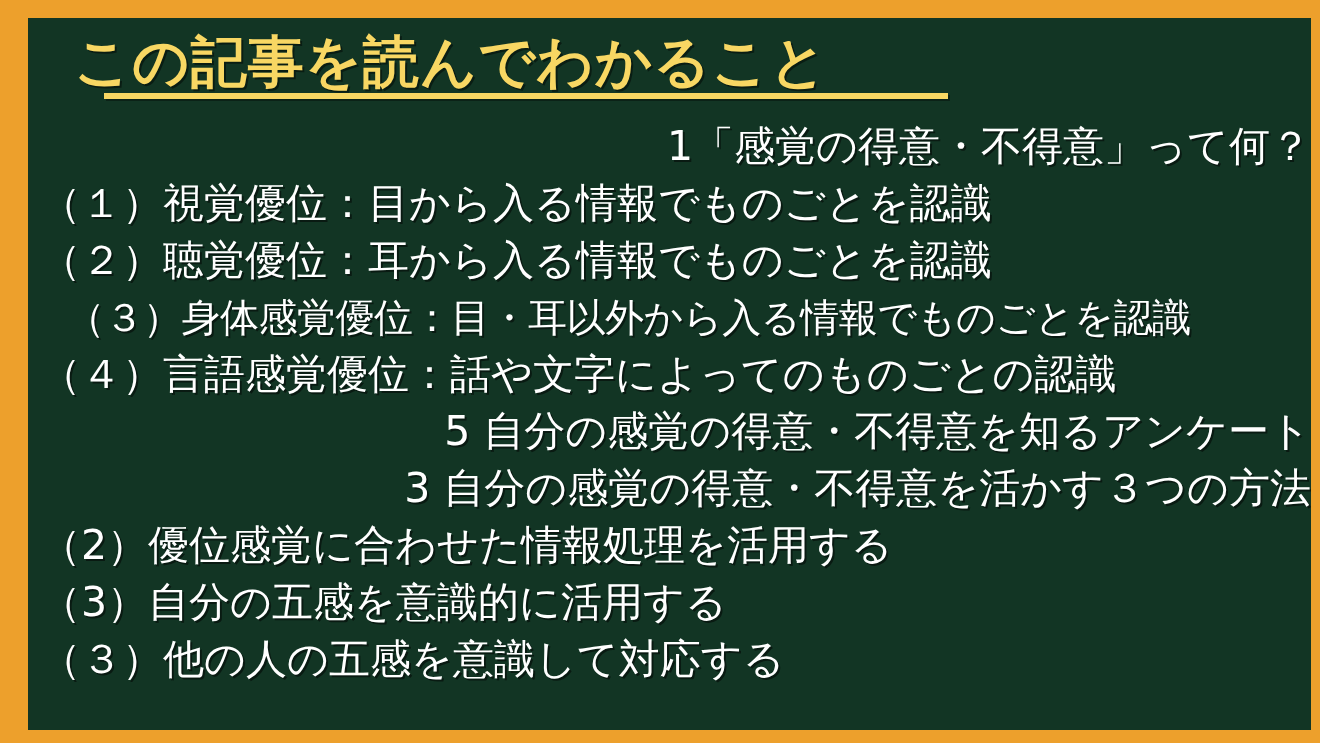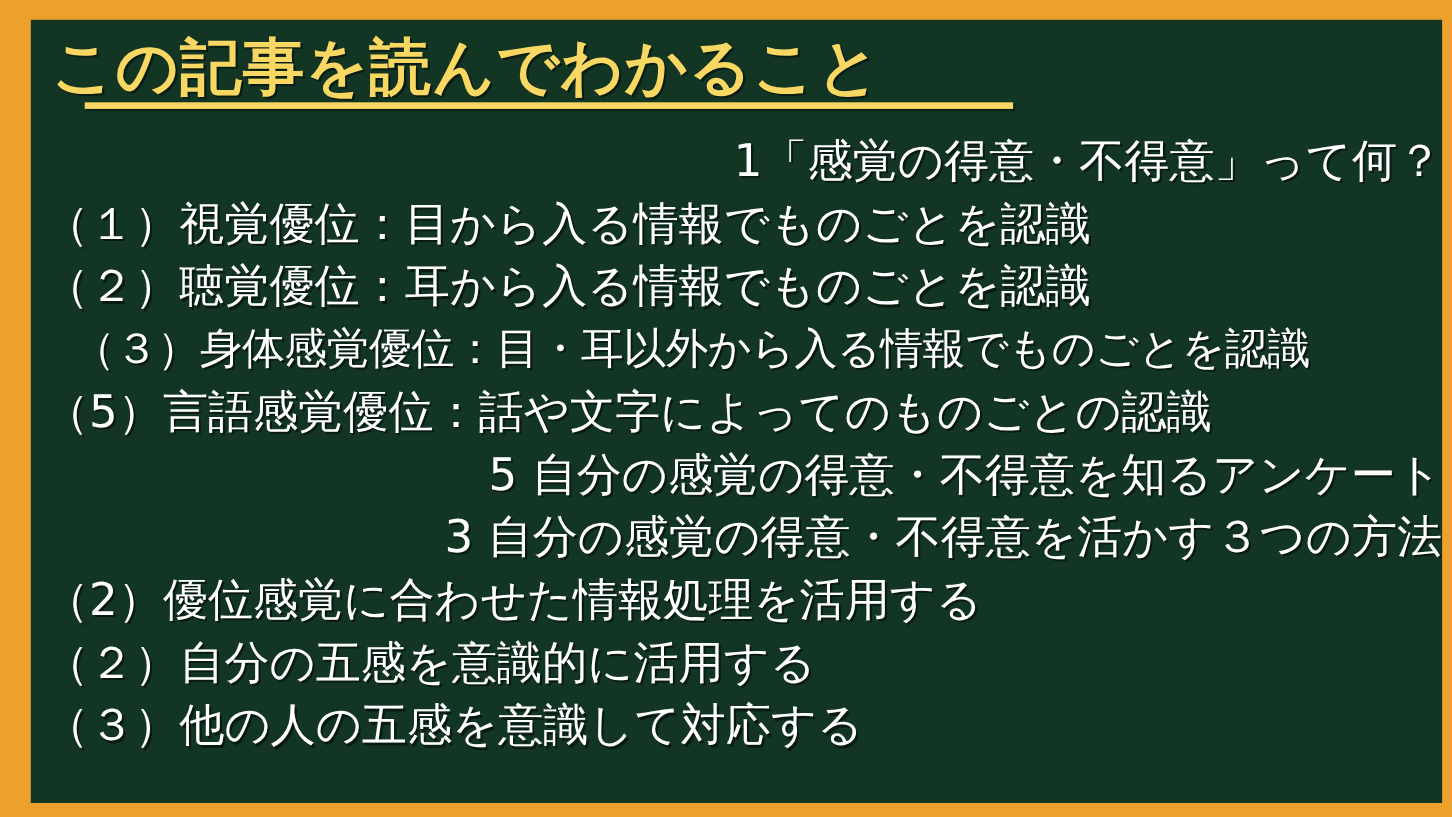--- a/index.html
+++ b/index.html
@@ -33,21 +33,21 @@
     width: 1283px;
     height: 712px;
     background: #123524;
     box-sizing: border-box;
     overflow: hidden;
   }
 
   
   #title-wrap {
     position: absolute;
-    left: 19px;
+    left: 46px;
     top: 5px;
     width: 1240px;
     height: 84px;
   }
   #slide-title {
     display: inline-block;
     color: #f8d763;
     font-size: 56px;
     font-weight: bold;
     line-height: 78px;
@@ -97,22 +97,22 @@
     <div id="title-wrap">
       <span id="slide-title">この記事を読んでわかること</span>
       <div id="title-underline"></div>
     </div>
 
     <div id="body-list">
       <div class="body-line lvl0">1「感覚の得意・不得意」って何？</div>
       <div class="body-line lvl1">（１）視覚優位：目から入る情報でものごとを認識</div>
       <div class="body-line lvl1">（２）聴覚優位：耳から入る情報でものごとを認識</div>
       <div class="body-line lvl1 long">（３）身体感覚優位：目・耳以外から入る情報でものごとを認識</div>
-      <div class="body-line lvl1">（5）言語感覚優位：話や文字によってのものごとの認識</div>
+      <div class="body-line lvl1">（４）言語感覚優位：話や文字によってのものごとの認識</div>
       <div class="body-line lvl0">5 自分の感覚の得意・不得意を知るアンケート</div>
       <div class="body-line lvl0">3 自分の感覚の得意・不得意を活かす３つの方法</div>
       <div class="body-line lvl1">（2）優位感覚に合わせた情報処理を活用する</div>
-      <div class="body-line lvl1">（２）自分の五感を意識的に活用する</div>
+      <div class="body-line lvl1">（3）自分の五感を意識的に活用する</div>
       <div class="body-line lvl1">（３）他の人の五感を意識して対応する</div>
     </div>
 
   </div>
 </div>
 
 </body></html>

